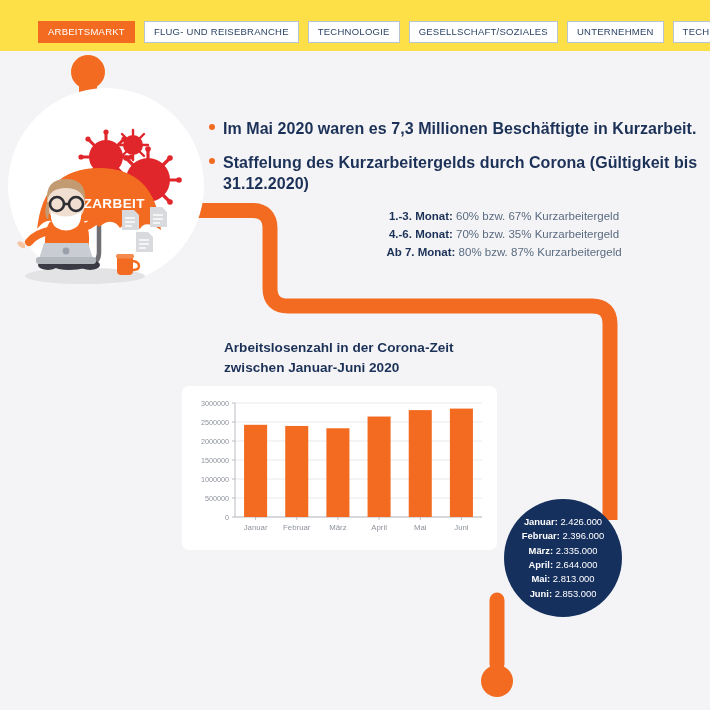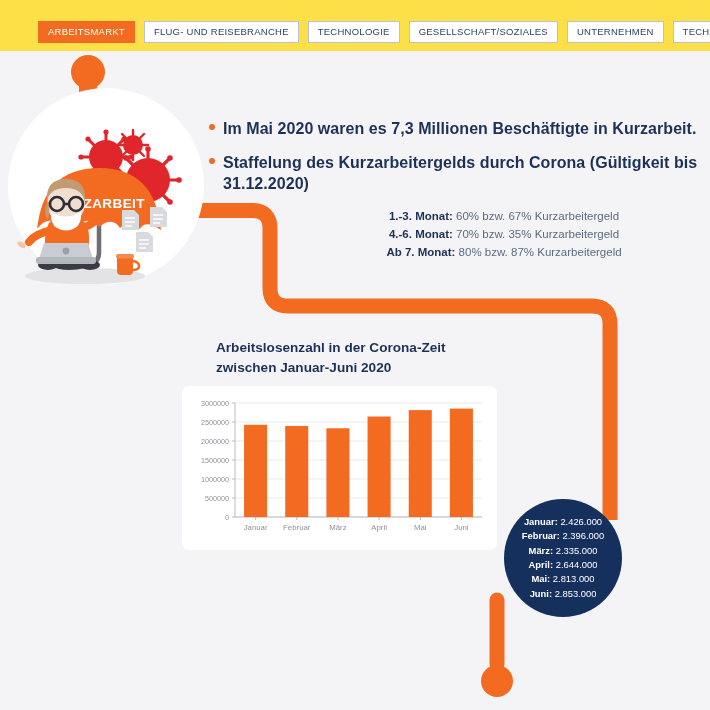--- a/index.html
+++ b/index.html
@@ -136,21 +136,21 @@
     white-space: nowrap;
   }
   .tier-label {
     font-weight: bold;
     color: #1c3157;
   }
 
   
   #chart-title {
     position: absolute;
-    left: 216px;
+    left: 224px;
     top: 338px;
     width: 320px;
     font-size: 13.6px;
     font-weight: bold;
     color: #1c3157;
     line-height: 1.45;
     z-index: 20;
   }
   #chart-card {
     position: absolute;

